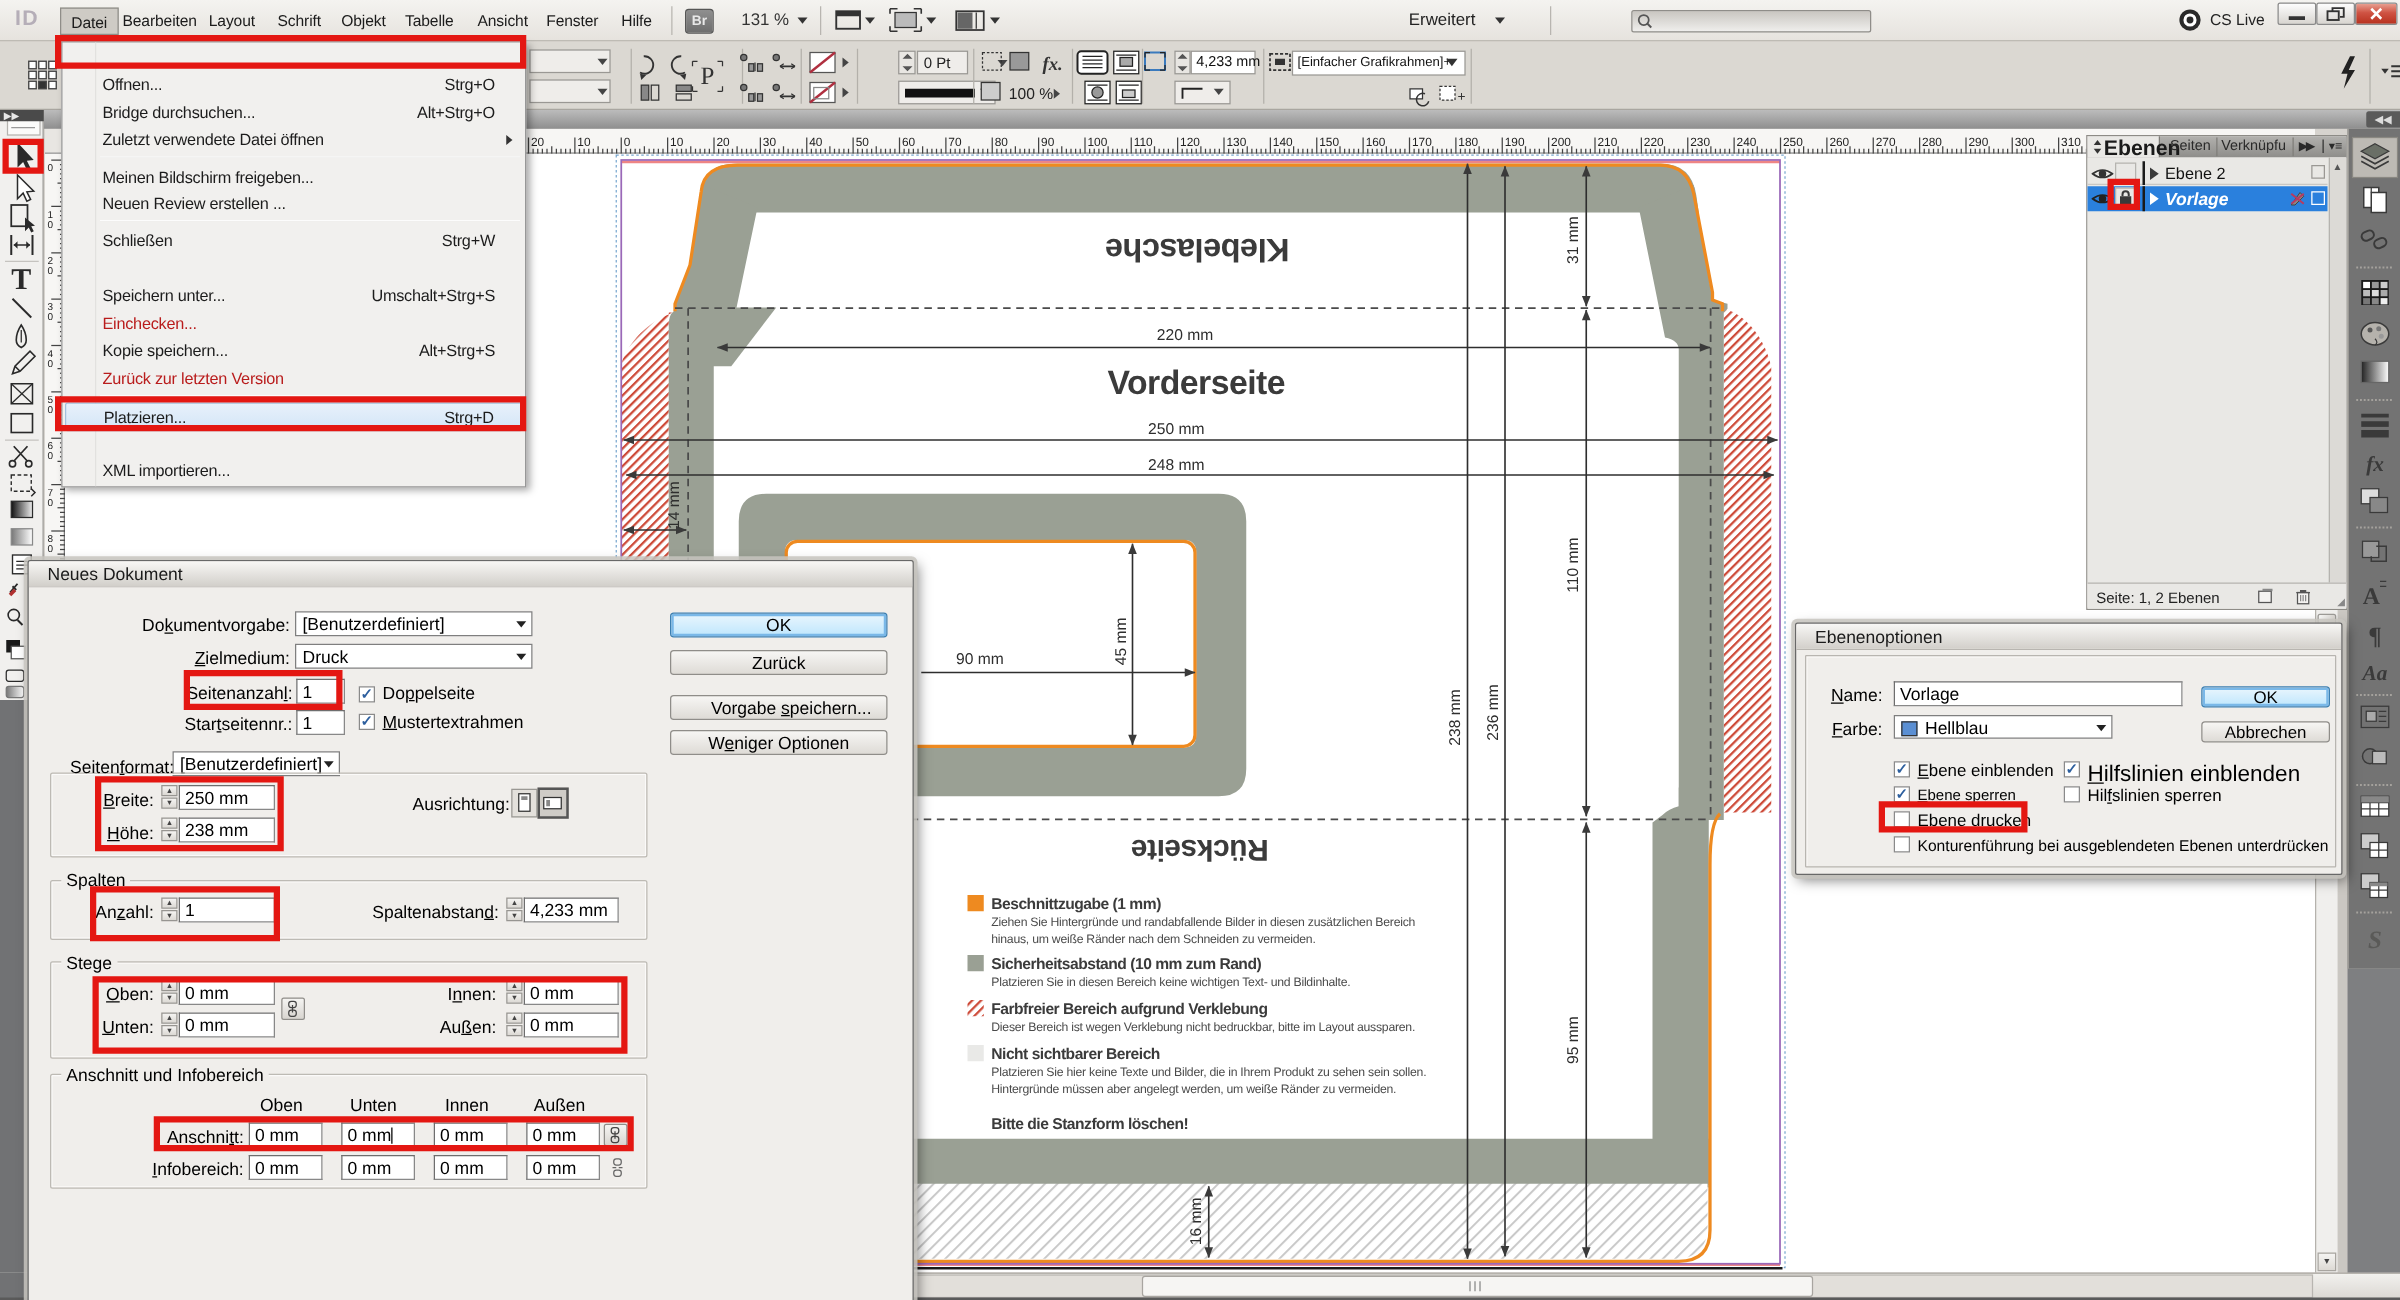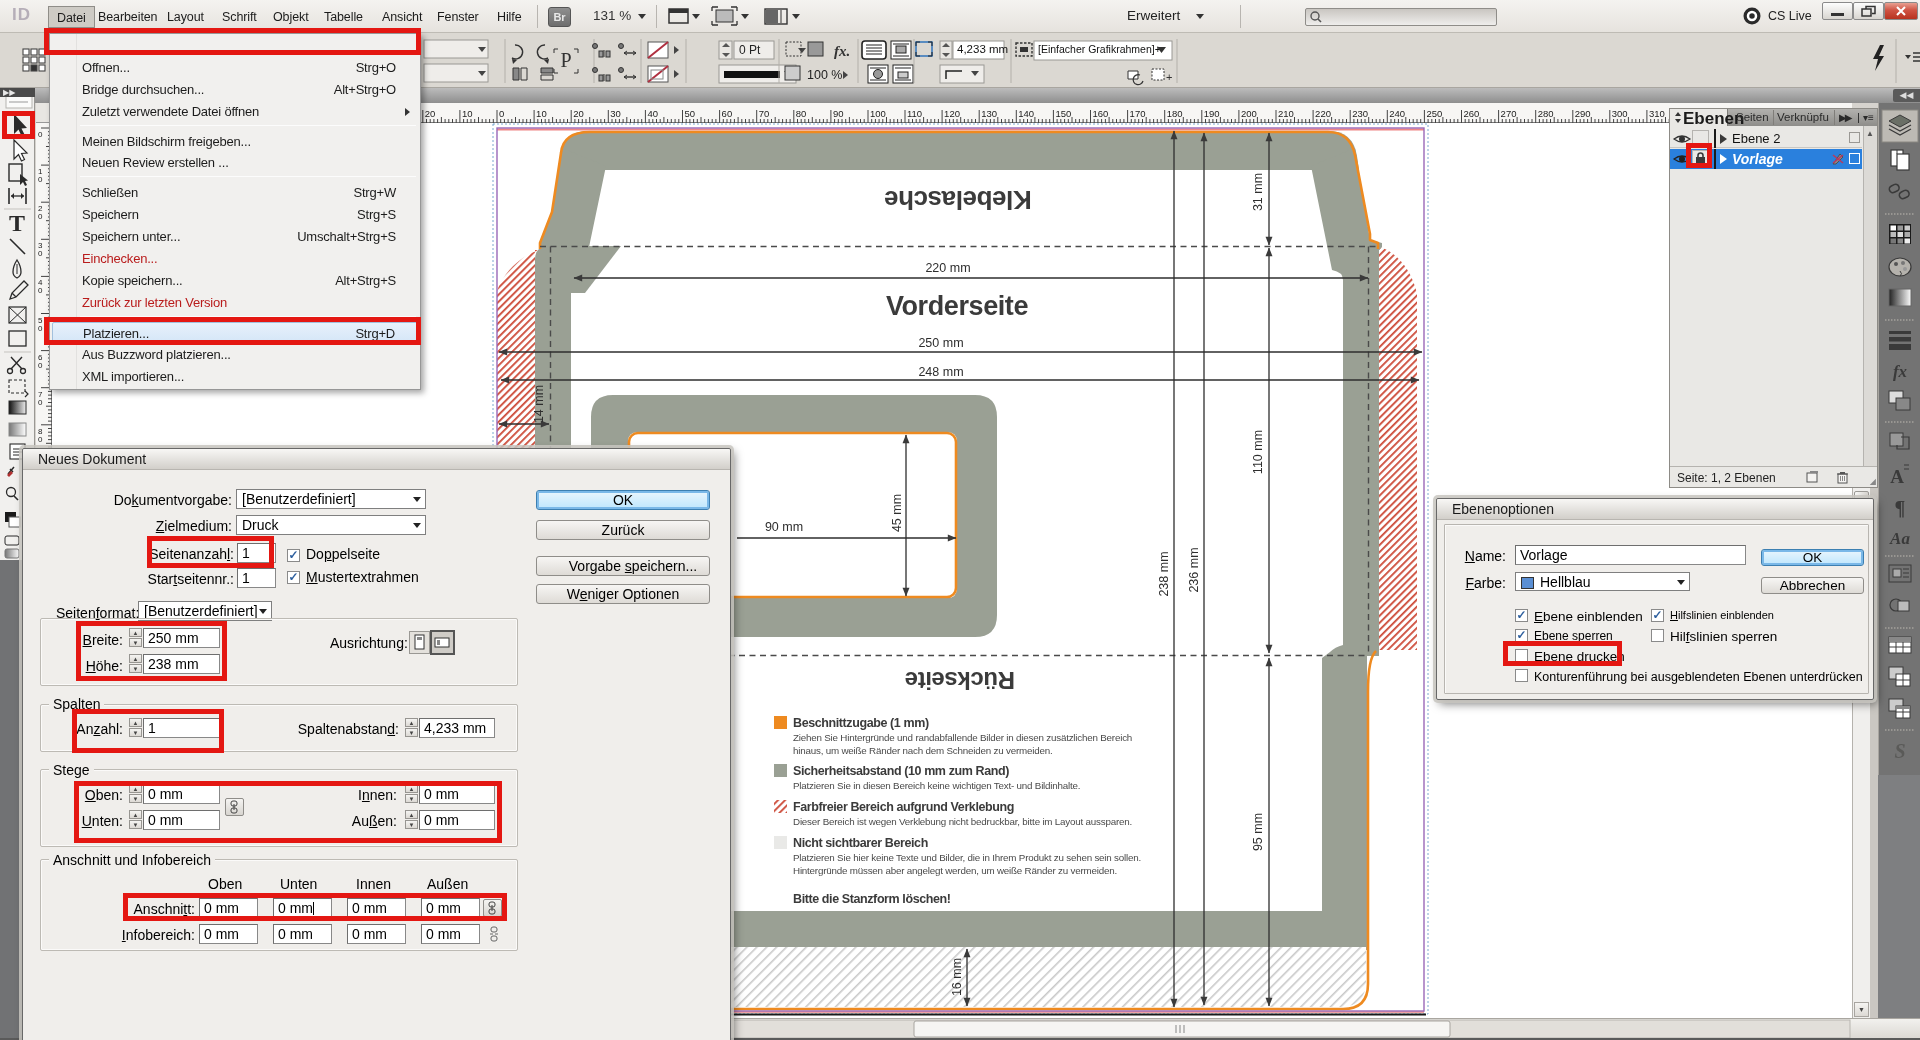--- a/index.html
+++ b/index.html
@@ -1468,45 +1468,38 @@
       <span class="t">Meinen Bildschirm freigeben...</span>
     </div>
   <div class="it" style="top:118px;">
       <span class="t">Neuen Review erstellen ...</span>
     </div>
   <div class="sep" style="top:142px;"></div>
   <div class="it" style="top:148px;">
       <span class="t">Schließen</span>
       <span class="s">Strg+W</span>
     </div>
-  <div class="it" style="top:170px;">
-      <span class="t">Speichern</span>
-      <span class="s">Strg+S</span>
-    </div>
   <div class="it" style="top:192px;">
       <span class="t">Speichern unter...</span>
       <span class="s">Umschalt+Strg+S</span>
     </div>
   <div class="it gray" style="top:214px;">
       <span class="t">Einchecken...</span>
     </div>
   <div class="it" style="top:236px;">
       <span class="t">Kopie speichern...</span>
       <span class="s">Alt+Strg+S</span>
     </div>
   <div class="it gray" style="top:258px;">
       <span class="t">Zurück zur letzten Version</span>
     </div>
   <div class="sep" style="top:282px;"></div>
   <div class="it hl" style="top:288px;">
       <span class="t">Platzieren...</span>
       <span class="s">Strg+D</span>
-    </div>
-  <div class="it" style="top:310px;">
-      <span class="t">Aus Buzzword platzieren...</span>
     </div>
   <div class="it" style="top:332px;">
       <span class="t">XML importieren...</span>
     </div>
 </div>
 
 <div id="dlg-new" class="dialog" style="left:22px; top:448px; width:709px; height:610px;">
   <div class="dlg-title">Neues Dokument</div>
   <div class="lbl-r" style="left:59px; top:43px; width:150px;">Do<u>k</u>umentvorgabe:</div>
   <div class="dd" style="left:213px; top:40px; width:190px; height:20px;">[Benutzerdefiniert]<span class="da"></span></div>
@@ -1632,21 +1625,21 @@
   <div class="btn" style="left:324px; top:78px; width:103px; height:17px; line-height:15px; font-size:13.5px;">Abbrechen</div>
   <div class="cb" style="left:78px; top:110px;">✓</div>
     <div class="lbl" style="left:97px; top:110px; font-size:13.5px;"><u>E</u>bene einblenden</div>
   <div class="cb" style="left:78px; top:130px;">✓</div>
     <div class="lbl" style="left:97px; top:130px; font-size:12px;"><u>E</u>bene sperren</div>
   <div class="cb" style="left:78px; top:150px;"></div>
     <div class="lbl" style="left:97px; top:150px; font-size:13.5px;">Ebene <u>d</u>rucken</div>
   <div class="cb" style="left:78px; top:170px;"></div>
     <div class="lbl" style="left:97px; top:171px; font-size:12.5px;">Konturenführung bei ausgeblendeten Ebenen unterdrücken</div>
   <div class="cb" style="left:214px; top:110px;">✓</div>
-    <div class="lbl" style="left:233px; top:110px; font-size:11px;"><u>H</u>ilfslinien einblenden</div>
+    <div class="lbl" style="left:233px; top:110px; font-size:18px;"><u>H</u>ilfslinien einblenden</div>
   <div class="cb" style="left:214px; top:130px;"></div>
     <div class="lbl" style="left:233px; top:130px; font-size:13.5px;">Hil<u>f</u>slinien sperren</div>
 </div>
 
 <div class="red-box" style="left:44px; top:28px; width:377px; height:27px;"></div>
 <div class="red-box" style="left:44px; top:317px; width:377px; height:28px;"></div>
 <div class="red-box" style="left:2px; top:111px; width:33px; height:28px;"></div>
 <div class="red-box" style="left:147px; top:536px; width:127px; height:32px;"></div>
 <div class="red-box" style="left:76px; top:621px; width:151px; height:60px;"></div>
 <div class="red-box" style="left:72px; top:709px; width:152px; height:44px;"></div>

